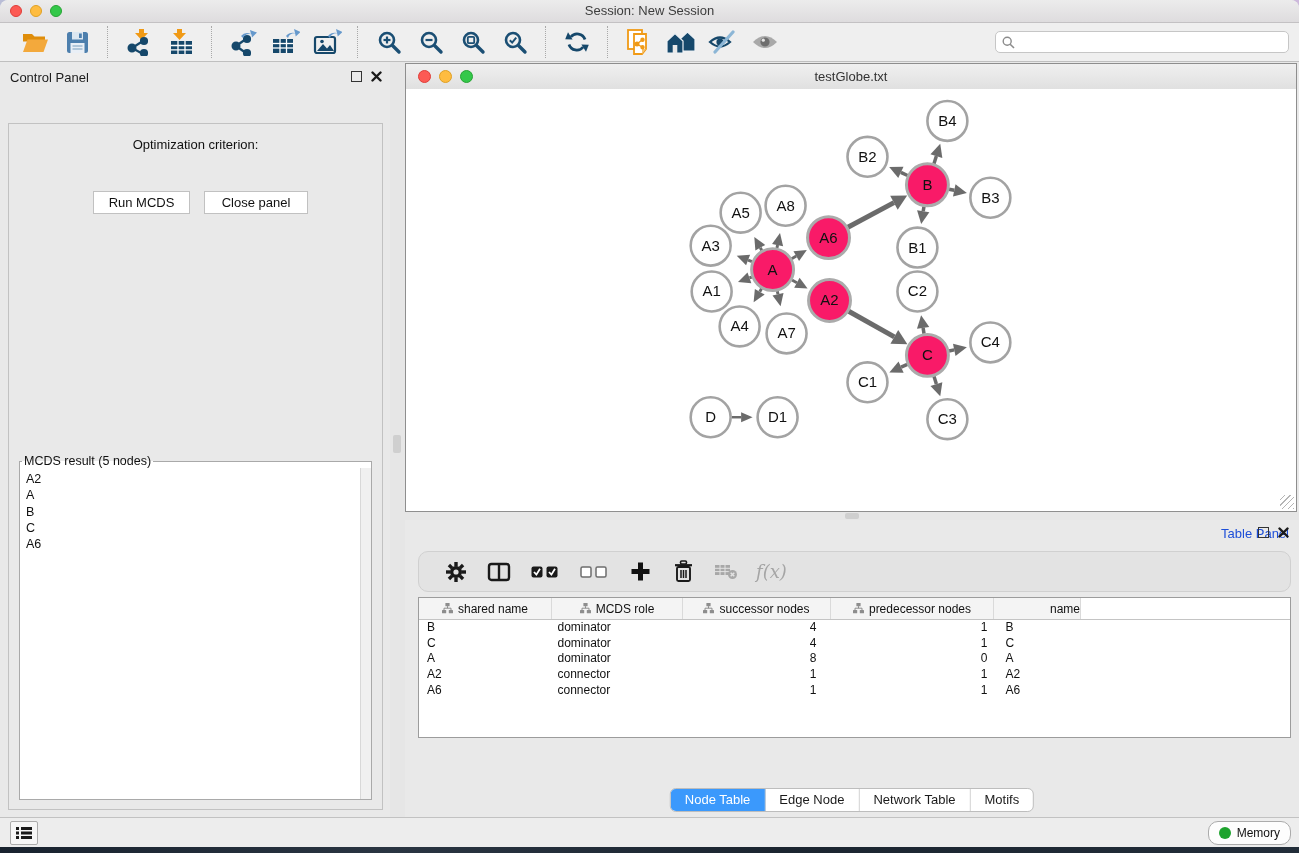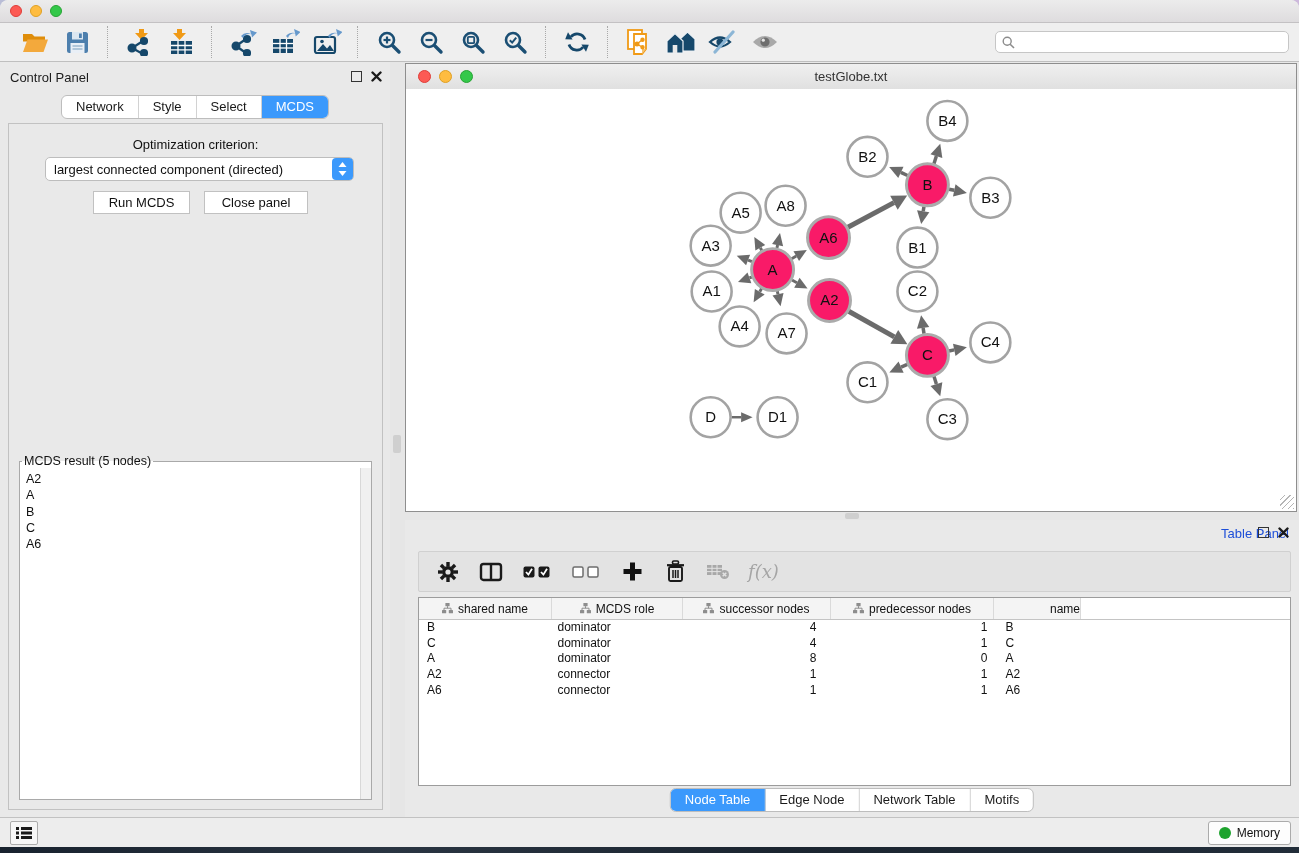--- a/index.html
+++ b/index.html
@@ -71,58 +71,59 @@
   .nw-canvas svg{position:absolute;inset:0;width:100%;height:100%;}
   .grip{position:absolute;right:2px;bottom:2px;width:14px;height:14px;
     background:repeating-linear-gradient(135deg,transparent 0 3px,#b5b5b5 3px 4px);}
   .h-divider{position:absolute;left:405px;right:0;top:512px;height:8px;background:#e6e6e6;}
   .h-handle{position:absolute;left:440px;top:1px;width:14px;height:6px;background:#cfcfcf;border-radius:2px;}
 
   
   .table-panel{position:absolute;left:405px;right:0;top:520px;bottom:36px;background:#e9e9e9;}
   .tp-head{position:absolute;top:6px;left:13px;right:10px;height:18px;font-size:13px;color:#1d4ed8;text-align:right;}
   .tp-toolbar{position:absolute;top:31px;left:13px;right:8px;height:41px;background:#e3e3e3;
-    border:1px solid #d0d0d0;border-radius:2px;display:flex;align-items:center;padding-left:16px;gap:17px;box-sizing:border-box;}
+    border:1px solid #d0d0d0;border-radius:10px;display:flex;align-items:center;padding-left:24px;gap:17px;box-sizing:border-box;}
   .tp-icon{display:flex;align-items:center;justify-content:center;width:26px;height:26px;}
   .fx-label{font-size:18px;color:#a5a5a5;font-family:"DejaVu Serif","Liberation Serif",serif;font-style:italic;}
-  .tp-table{position:absolute;top:77px;left:13px;right:8px;height:189px;background:#fff;
+  .tp-table{position:absolute;top:77px;left:13px;right:8px;height:141px;background:#fff;
     border:1px solid #9c9c9c;overflow:hidden;box-sizing:border-box;}
   table.node-table{border-collapse:collapse;width:100%;table-layout:fixed;}
   table.node-table th{height:21px;background:#f4f4f4;font-weight:normal;font-size:12px;color:#111;
     border-right:1px solid #dadada;border-bottom:1px solid #c4c4c4;text-align:center;padding:0;white-space:nowrap;overflow:hidden;}
   table.node-table th.filler{background:#fff;border-right:none;}
   table.node-table th svg{vertical-align:-1px;margin-right:5px;}
   table.node-table td{font-size:12px;color:#111;height:15.7px;line-height:15.7px;padding:0 6px;white-space:nowrap;overflow:hidden;}
   table.node-table td.al-right{text-align:right;}
   table.node-table td:nth-child(1){padding-left:8px;}
   table.node-table td:nth-child(3){padding-right:14px;}
   table.node-table td:nth-child(5){padding-left:12px;}
   .tp-tabs{position:absolute;top:268px;left:50%;transform:translateX(-50%);}
 
   
   .status-bar{position:absolute;left:0;right:0;top:817px;height:30px;background:#ededed;border-top:1px solid #c2c2c2;}
   .list-btn{position:absolute;left:10px;top:3px;width:28px;height:24px;background:#f6f6f6;border:1px solid #ababab;
     border-radius:2px;display:flex;align-items:center;justify-content:center;box-sizing:border-box;}
   .memory-btn{position:absolute;right:8px;top:3px;height:24px;background:#fdfdfd;border:1px solid #ababab;
-    border-radius:3px;display:flex;align-items:center;gap:6px;padding:0 10px;font-size:12px;color:#111;box-sizing:border-box;}
+    border-radius:10px;display:flex;align-items:center;gap:6px;padding:0 10px;font-size:12px;color:#111;box-sizing:border-box;}
   .mem-dot{width:12px;height:12px;border-radius:50%;background:#1ea32e;}
   .desktop-strip{position:absolute;left:0;right:0;bottom:0;height:6px;
     background:linear-gradient(90deg,#18222e,#2a3542 30%,#1b2530 60%,#222d39);}
 </style>
 </head>
 <body>
 
 <div class="app">
 
   <div class="titlebar">
     <div class="lights">
       <span class="light red"></span>
       <span class="light yellow"></span>
       <span class="light green"></span>
     </div>
+    <div class="app-title">Session: New Session</div>
   </div>
 
   <div class="main-toolbar">
     <span class="tb-btn">
       <svg width="27" height="23" viewBox="0 0 27 23">
         <path d="M1 3 h9 l2.5 2.5 H23 v5 H1z" fill="#df8d0a"></path>
         <path d="M1 21 L5.5 8.5 H26 L21.5 21z" fill="#f3a93c"></path>
       </svg>
     </span>
     <span class="tb-btn">
@@ -279,37 +280,22 @@
   <div class="control-panel">
     <div class="panel-head">
       <span>Control Panel</span>
       <span class="head-icons">
         <span class="float-icon"></span>
         <svg width="11" height="11" viewBox="0 0 11 11">
           <path d="M1.5 1.5 L9.5 9.5 M9.5 1.5 L1.5 9.5" stroke="#1a1a1a" stroke-width="2.4" stroke-linecap="round"></path>
         </svg>
       </span>
     </div>
-    <div class="segmented cp-tabs">
-        <div class="seg">Network</div>
-        <div class="seg">Style</div>
-        <div class="seg">Select</div>
-        <div class="seg active">MCDS</div>
-      </div>
     <div class="cp-content">
       <div class="opt-label">Optimization criterion:</div>
-      <div class="select">
-        <span class="sel-text">largest connected component (directed)</span>
-        <span class="stepper">
-          <svg viewBox="0 0 21 22">
-            <polygon points="10.5,4 14.5,9 6.5,9" fill="#fff"></polygon>
-            <polygon points="10.5,18 14.5,13 6.5,13" fill="#fff"></polygon>
-          </svg>
-        </span>
-      </div>
       <div class="btn" style="left:84px;top:67px;width:97px;">Run MCDS</div>
       <div class="btn" style="left:195px;top:67px;width:104px;">Close panel</div>
       <fieldset class="result-box">
         <legend>MCDS result (5 nodes)</legend>
         <div style="position:relative;height:100%;">
           <div class="result-list" id="result-list">
               <div class="result-item">A2</div>
               <div class="result-item">A</div>
               <div class="result-item">B</div>
               <div class="result-item">C</div>

